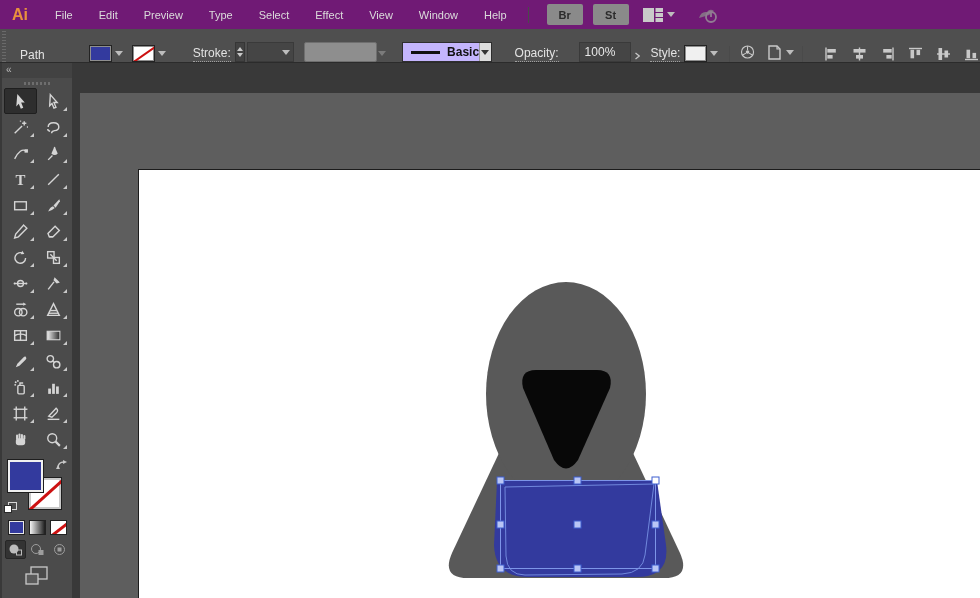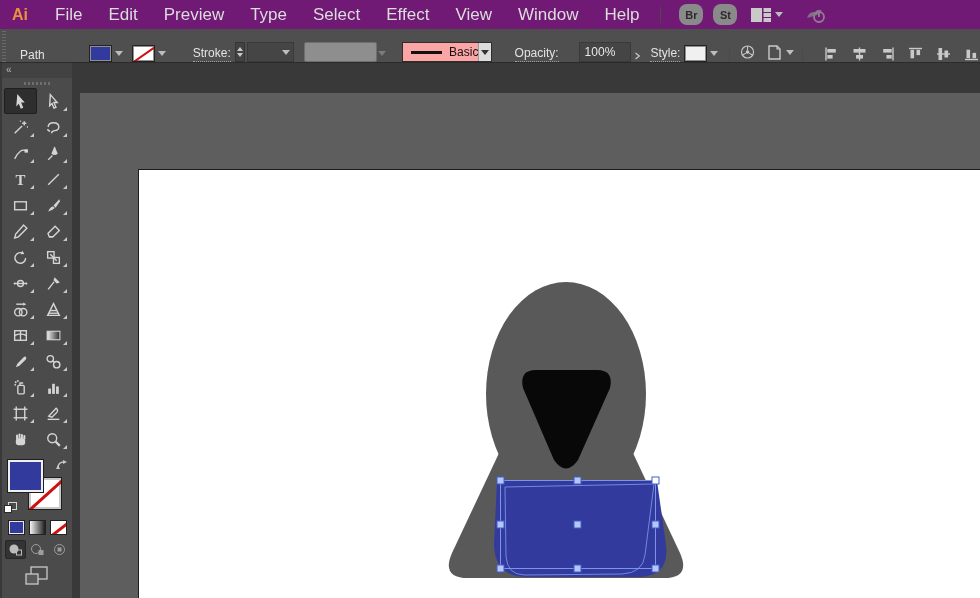--- a/index.html
+++ b/index.html
@@ -3,25 +3,25 @@
 <meta charset="utf-8">
 <style>
   * { margin:0; padding:0; box-sizing:border-box; }
   html,body { width:980px; height:598px; overflow:hidden; background:#5e5e5e;
     font-family:"Liberation Sans","DejaVu Sans",sans-serif; font-size:12px; }
 
   
   .menubar { position:absolute; left:0; top:0; width:980px; height:29px;
     background:#701a75; display:flex; align-items:center; color:#dcdcdc; }
   .ai-logo { font-weight:bold; font-size:16px; color:#e8913e; padding:0 14px 0 12px; }
-  .menu-item { padding:0 13px; font-size:17px; cursor:default; }
+  .menu-item { padding:0 13px; font-size:11px; cursor:default; }
   .mb-sep { width:1px; height:16px; background:#4a4a4a; margin:0 8px; }
-  .sq-btn { width:24px; height:21px; background:#8a8a8a; color:#2b2b2b; font-weight:bold;
+  .sq-btn { width:36px; height:21px; background:#8a8a8a; color:#2b2b2b; font-weight:bold;
     font-size:11px; display:flex; align-items:center; justify-content:center;
-    border-radius:8px; margin-left:10px; }
+    border-radius:2px; margin-left:10px; }
   .ws-group { display:flex; align-items:center; margin-left:14px; gap:4px; }
   .chev { width:0; height:0; border-left:4px solid transparent; border-right:4px solid transparent;
     border-top:5px solid #bdbdbd; display:inline-block; }
   .power-icon { margin-left:22px; opacity:.75; }
 
   
   .controlbar { position:absolute; left:0; top:29px; width:980px; height:34px;
     background:#4f4f4f; border-bottom:1px solid #2b2b2b; display:flex; align-items:flex-end;
     color:#e3e3e3; }
   .cb-grip { width:8px; align-self:stretch;
@@ -35,22 +35,22 @@
   .swatch.none { background:#ffffff; position:relative; overflow:hidden; }
   .swatch.none::after { content:""; position:absolute; left:-3px; top:7px; width:30px; height:2px;
     background:#cc1111; transform:rotate(-35deg); }
   .dd-chev { width:14px; height:17px; display:flex; align-items:center; justify-content:center; }
   .stepper { width:13px; height:20px; background:#424242; border:1px solid #363636; margin-left:4px;
     display:flex; flex-direction:column; align-items:center; justify-content:center; gap:2px; }
   .stepper i { width:0; height:0; border-left:3px solid transparent; border-right:3px solid transparent; }
   .stepper .up { border-bottom:4px solid #c9c9c9; } .stepper .dn { border-top:4px solid #c9c9c9; }
   .field { height:20px; background:#454545; border:1px solid #3a3a3a; display:flex; align-items:center; }
   .brush-field { width:96px; height:20px; background:#8e8e8e; border:1px solid #6f6f6f; border-radius:2px; }
-  .stroke-style { height:20px; background:#fca5a5; border:1px solid #2e2e2e; display:flex;
-    align-items:center; color:#111; }
+  .stroke-style { height:20px; background:#c4b5fd; border:1px solid #2e2e2e; display:flex;
+    align-items:center; color:#111;font-weight:bold; }
   .stroke-style .line { width:42px; height:3px; background:#111; margin:0 7px 0 8px; }
   .stroke-style .cap { width:16px; height:100%; background:#dcdcdc; border-left:1px solid #9a9a9a;
     display:flex; align-items:center; justify-content:center; }
   .stroke-style .cap .chev { border-top-color:#333; }
   .op-input { width:52px; height:20px; background:#454545; border:1px solid #3a3a3a; color:#e8e8e8;
     font-size:12px; padding:0 5px; font-family:"Liberation Sans",sans-serif; }
   .icon-btn { display:flex; align-items:center; justify-content:center; margin-left:10px; }
   .align-row { display:flex; gap:11px; margin-left:12px; }
 
   

